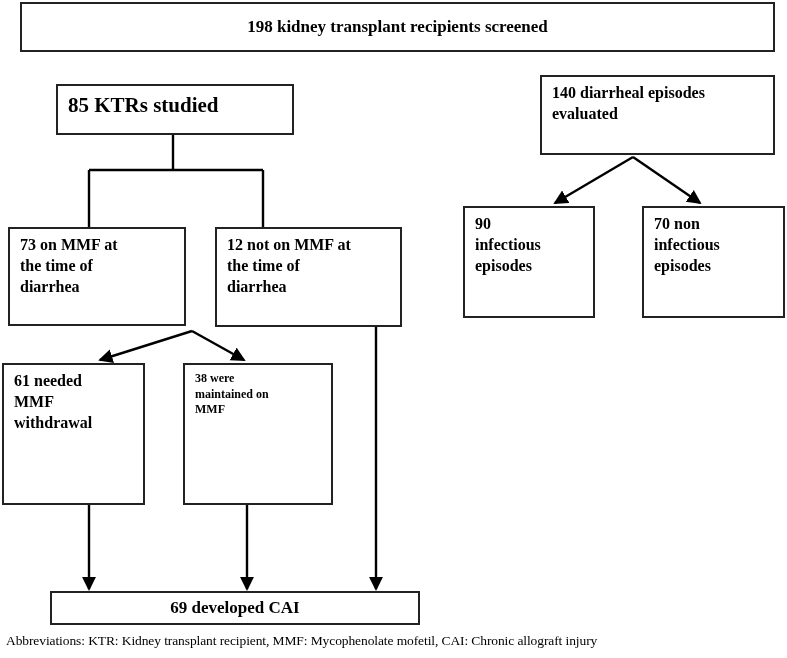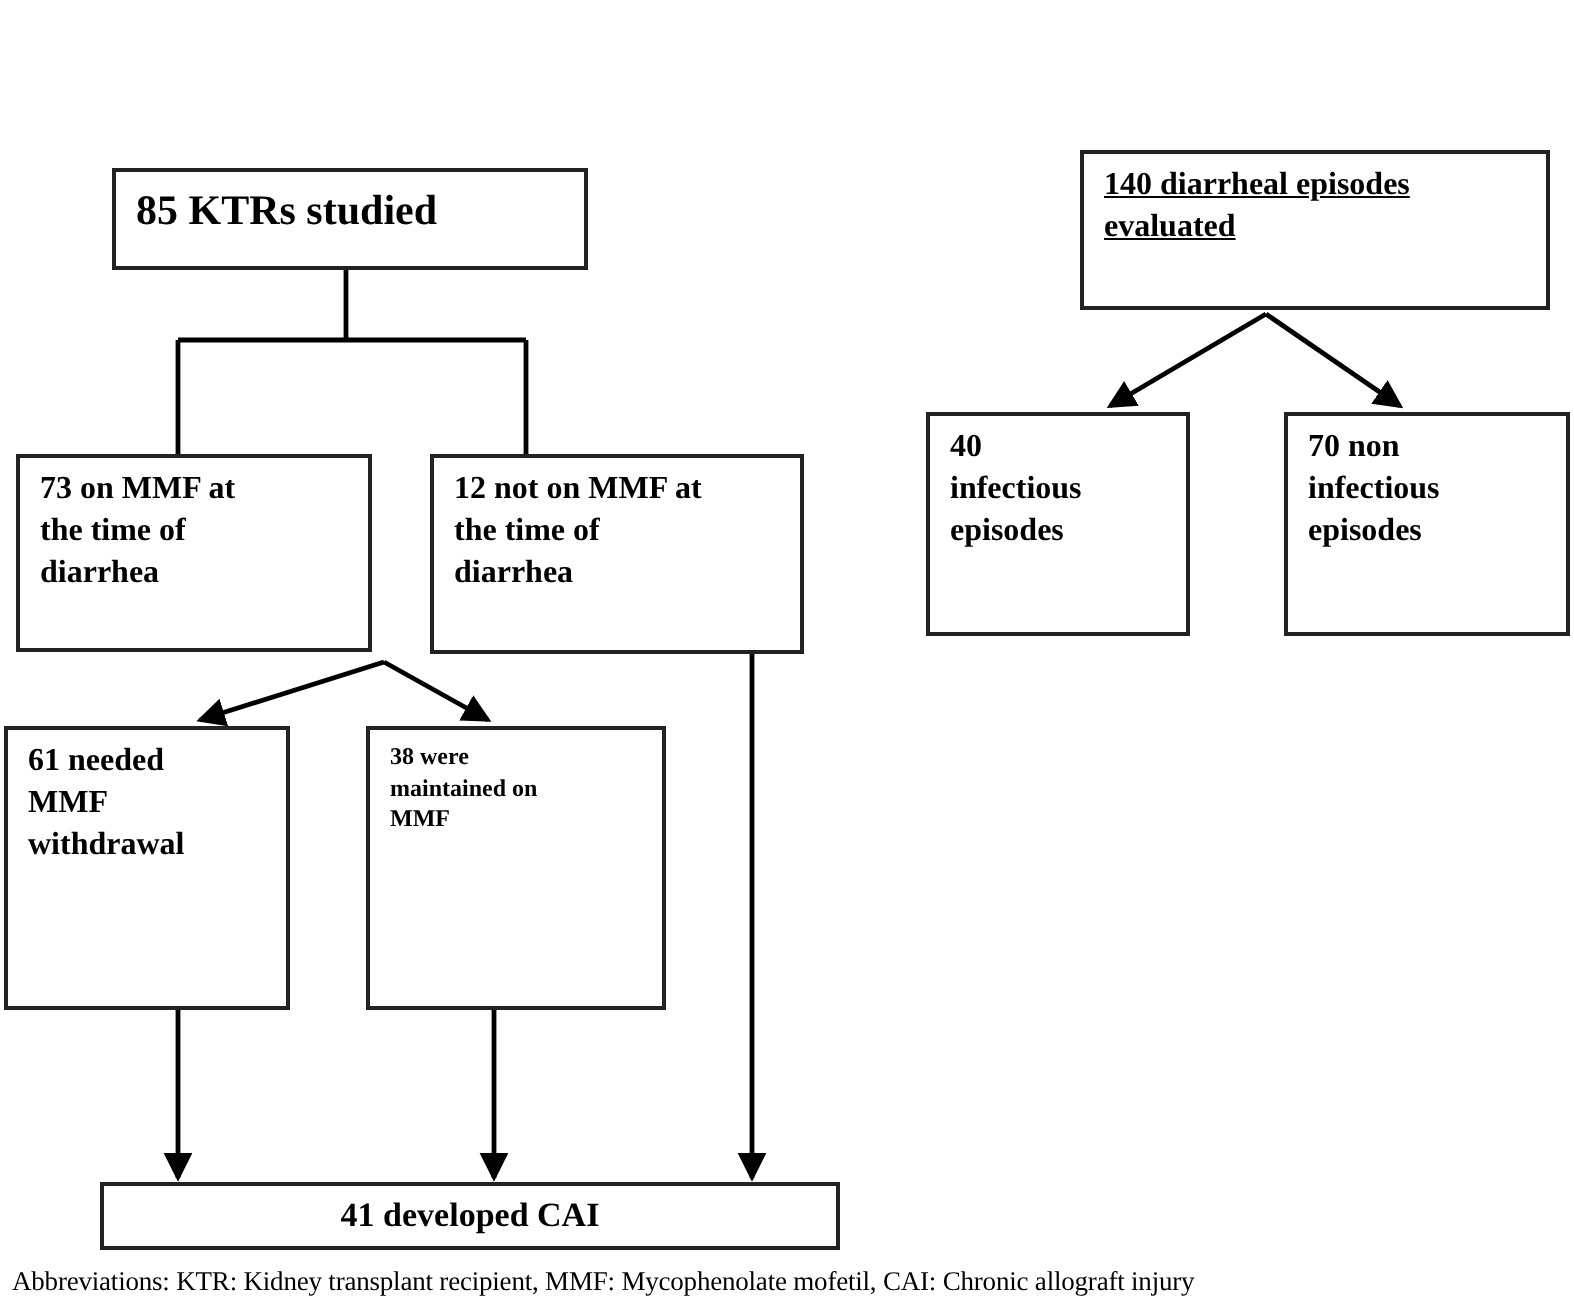--- a/index.html
+++ b/index.html
@@ -95,44 +95,47 @@
     <g>
       <line x1="376" y1="327" x2="376" y2="589" stroke="#000000" stroke-width="2.4" marker-end="url(#arrowhead)"></line>
     </g>
 
     <g>
       <line x1="633" y1="157" x2="555" y2="203" stroke="#000000" stroke-width="2.4" marker-end="url(#arrowhead)"></line>
       <line x1="633" y1="157" x2="700" y2="203" stroke="#000000" stroke-width="2.4" marker-end="url(#arrowhead)"></line>
     </g>
   </svg>
 
+  <div class="box center" style="left:20px; top:2px; width:755px; height:50px; font-size:17px;">
+    <span class="txt">198 kidney transplant  recipients screened</span>
+  </div>
 
   <div class="box topleft" style="left:56px; top:84px; width:238px; height:51px; font-size:21px;">
     <span class="txt">85 KTRs studied</span>
   </div>
 
-  <div class="box topleft" style="left:540px; top:75px; width:235px; height:80px; font-size:16px;text-decoration:underline;">
+  <div class="box topleft" style="left:540px; top:75px; width:235px; height:80px; font-size:16px;">
     <span class="txt">140 diarrheal  episodes
 evaluated</span>
   </div>
 
   <div class="box topleft" style="left:8px; top:227px; width:178px; height:99px; font-size:16px;">
     <span class="txt">73 on MMF at
 the time of
 diarrhea</span>
   </div>
 
   <div class="box topleft" style="left:215px; top:227px; width:187px; height:100px; font-size:16px;">
     <span class="txt">12 not on MMF at
 the time of
 diarrhea</span>
   </div>
 
   <div class="box topleft" style="left:463px; top:206px; width:132px; height:112px; font-size:16px;">
-    <span class="txt">40
+    <span class="txt">90
 infectious
 episodes</span>
   </div>
 
   <div class="box topleft" style="left:642px; top:206px; width:143px; height:112px; font-size:16px;">
     <span class="txt">70 non
 infectious
 episodes</span>
   </div>
 
@@ -142,21 +145,21 @@
 withdrawal</span>
   </div>
 
   <div class="box topleft" style="left:183px; top:363px; width:150px; height:142px; font-size:12px;">
     <span class="txt">38 were
 maintained  on
 MMF</span>
   </div>
 
   <div class="box center" style="left:50px; top:591px; width:370px; height:34px; font-size:17px;">
-    <span class="txt">41 developed CAI</span>
+    <span class="txt">69 developed CAI</span>
   </div>
 
   <div class="footnote">
     <b>Abbreviations:</b>
     <span>KTR: Kidney transplant recipient, MMF: Mycophenolate mofetil,  CAI: Chronic allograft  injury</span>
   </div>
 
 </div>
 
 </body></html>

